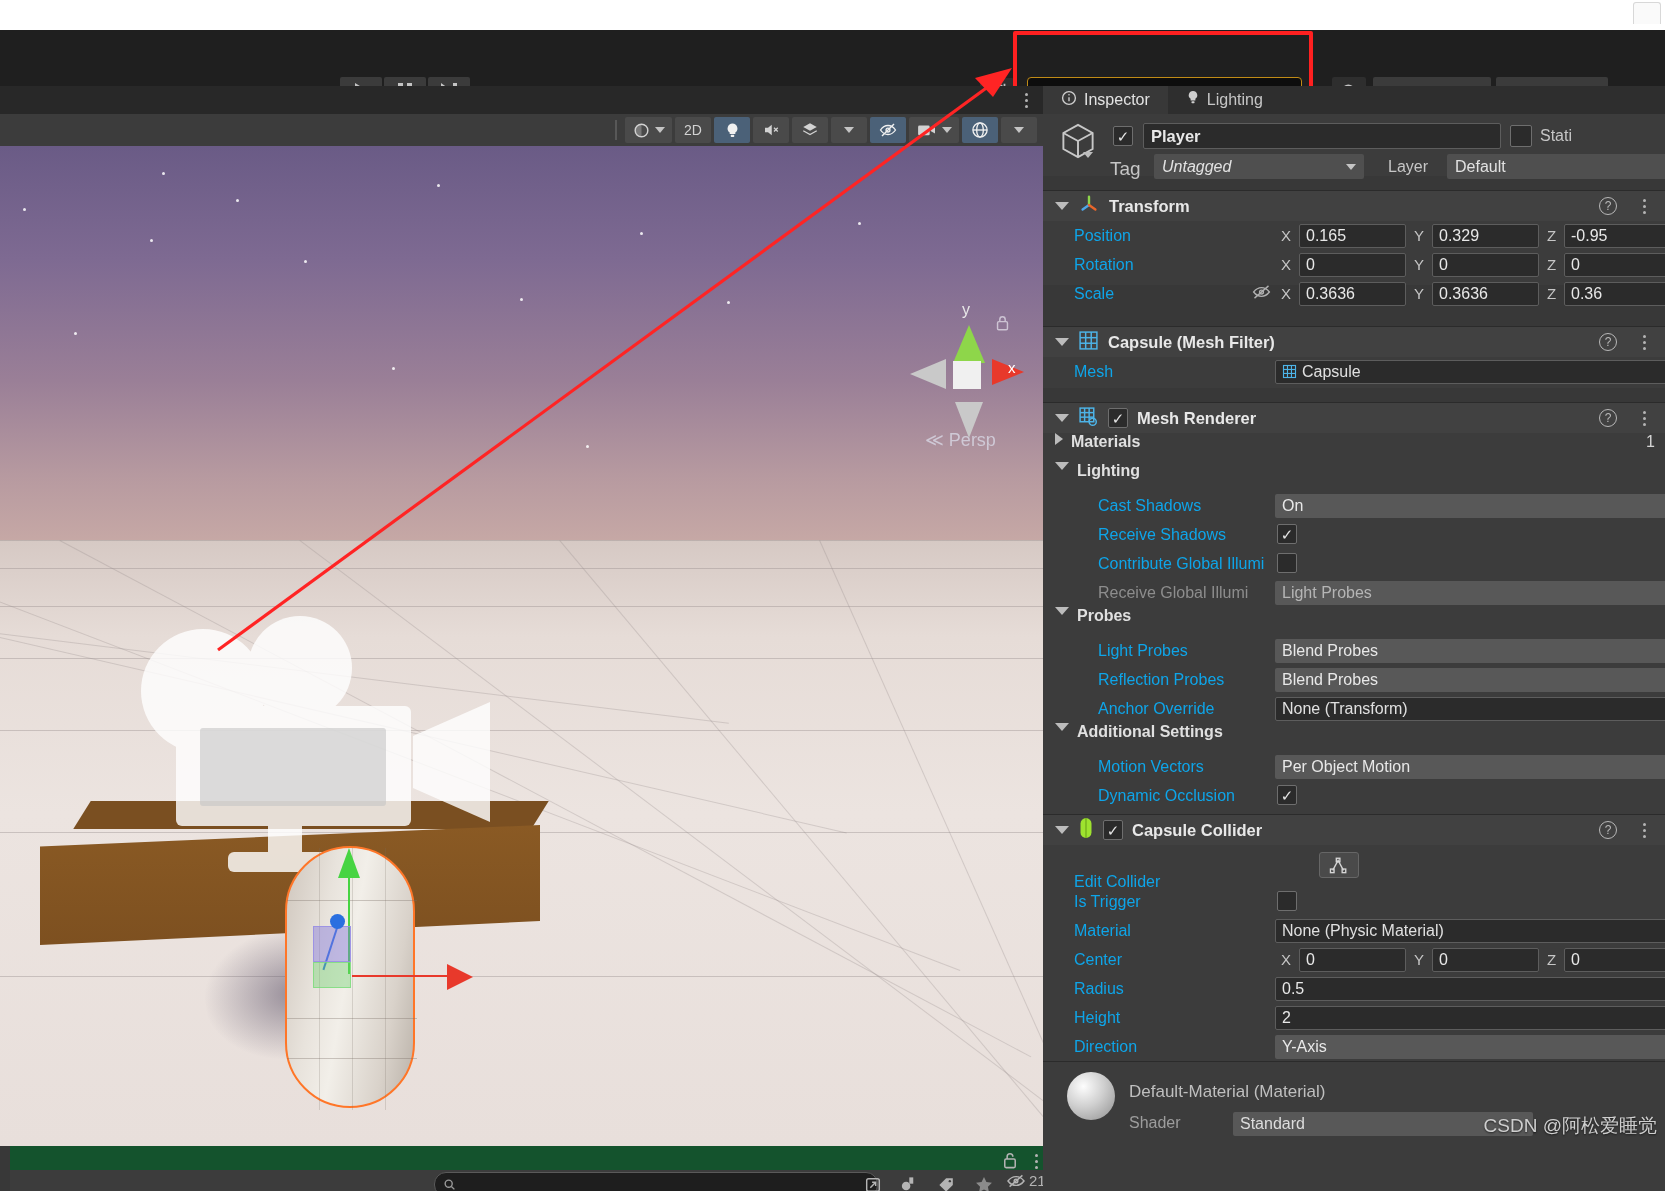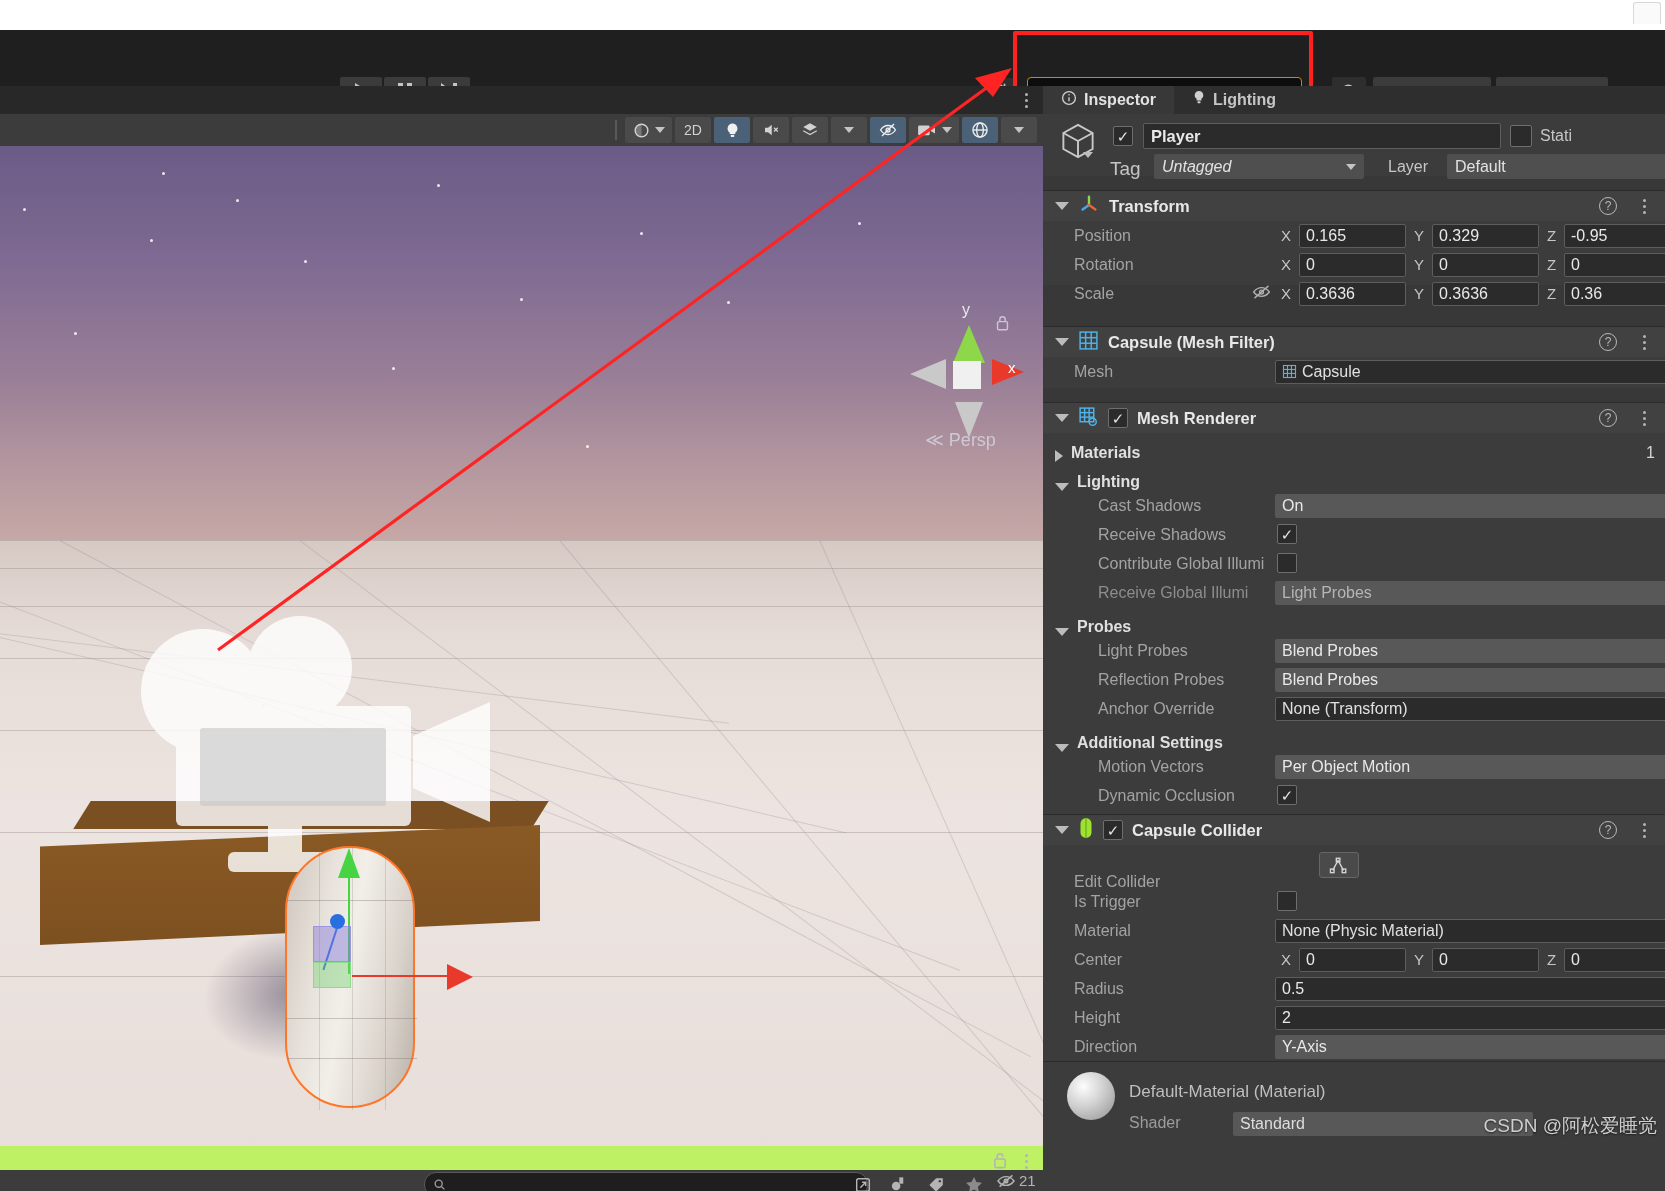--- a/index.html
+++ b/index.html
@@ -192,22 +192,22 @@
   .vg-x-label { position:absolute; left:103px; top:58px; color:#ffffff; font-size:15px; }
   .vg-center { position:absolute; left:48px; top:60px; width:28px; height:28px; background:#f0f0f0; }
   .vg-persp { position:absolute; left:20px; top:128px; color:#cfc9d6; font-size:18px; white-space:nowrap; }
   .vg-lock { position:absolute; left:995px; top:168px; color:#cdc4d4; font-size:15px; }
 
   
   .annot-arrow { position:absolute; left:0; top:0; width:1665px; height:1191px; pointer-events:none; }
 
   
   .scene-bottom {
-    position:absolute; left:0; top:1060px; width:1043px; height:45px;
-    background:#bef264;
+    position:absolute; left:10px; top:1060px; width:1043px; height:45px;
+    background:#14532d;
   }
   .sb-lock { position:absolute; left:992px; top:5px; cursor:pointer; }
   .sb-kebab { position:absolute; right:8px; top:5px; width:18px; height:20px;
     display:flex;flex-direction:column;align-items:center;justify-content:center;gap:3px;cursor:pointer;}
   .sb-kebab i{width:3px;height:3px;background:#b4b4b4;border-radius:50%;display:block;}
   .sb-row { position:absolute; left:0; top:24px; width:1043px; height:21px;
     background:#3c3c3c; display:flex; align-items:center; }
   .sb-searchbox {
     position:absolute; left:424px; top:2px; width:444px; height:25px;
     background:#1e1e1e; border:1px solid #5a5a5a; border-radius:12px;
@@ -224,21 +224,21 @@
   .inspector {
     position:absolute; left:1043px; top:86px; width:622px; height:1105px;
     background:#383838; overflow:hidden;
   }
   .insp-tabs {
     position:absolute; left:0; top:0; width:622px; height:28px;
     background:#2e2e2e; display:flex; align-items:flex-end;
   }
   .insp-tab {
     height:28px; padding:0 18px; display:flex; align-items:center; gap:7px;
-    color:#c6c6c6; font-size:16px; cursor:pointer;font-weight:bold;
+    color:#c6c6c6; font-size:16px; cursor:pointer;
   }
   .insp-tab.active { background:#383838; color:#e3e3e3; }
   .insp-tabs-right { position:absolute; right:0; top:0; width:14px; height:28px; background:#2e2e2e; }
 
   .insp-header {
     position:absolute; left:0; top:28px; width:622px; height:62px;
     background:#3c3c3c;
   }
   .go-icon { position:absolute; left:16px; top:8px; }
   .go-caret { position:absolute; left:40px; top:38px; width:0;height:0;
@@ -293,21 +293,21 @@
     display:flex;align-items:center;justify-content:center; cursor:pointer; }
   .comp-kebab { position:absolute; right:12px; top:4px; width:18px;height:22px;
     display:flex;flex-direction:column;align-items:center;justify-content:center;gap:3px;cursor:pointer;}
   .comp-kebab i{width:3px;height:3px;background:#b4b4b4;border-radius:50%;display:block;}
   .comp-check {
     width:20px;height:20px;background:#2b2b2b;border:1px solid #6e6e6e;border-radius:2px;
     display:flex;align-items:center;justify-content:center;cursor:pointer; flex:none;
   }
 
   .row { height:29px; display:flex; align-items:center; position:relative; }
-  .row-label { color:#a3a3a3; font-size:16px; position:absolute; }
+  .row-label { color:#0ea5e9; font-size:16px; position:absolute; }
   .row-label.sub { left:55px; }
   .row-label.dim { color:#8d8d8d; }
   .vec-axis { color:#c6c6c6; font-size:15px; position:absolute; }
   .numfield {
     position:absolute; height:24px; background:#2b2b2b; border:1px solid #5d5d5d;
     border-radius:2px; color:#e8e8e8; font-size:16px; display:flex;
     align-items:center; padding-left:6px; cursor:text;
   }
   .objfield {
     position:absolute; height:24px; background:#2b2b2b; border:1px solid #5d5d5d;
@@ -318,21 +318,21 @@
     position:absolute; height:24px; background:#585858; border-radius:2px;
     color:#e8e8e8; font-size:16px; display:flex; align-items:center;
     padding-left:7px; cursor:pointer;
   }
   .popfield.dim { color:#b5b5b5; }
   .cbox {
     position:absolute; width:20px;height:20px;background:#2b2b2b;
     border:1px solid #6e6e6e;border-radius:2px;
     display:flex;align-items:center;justify-content:center;cursor:pointer;
   }
-  .sect-head { height:29px; display:flex; align-items:flex-end; gap:8px; padding-left:12px; }
+  .sect-head { height:29px; display:flex; align-items:flex-start; gap:8px; padding-left:12px; }
   .sect-head .t { color:#e0e0e0; font-size:16px; font-weight:bold; }
   .mat-count { position:absolute; right:10px; color:#d4d4d4; font-size:16px; }
   .edit-coll-btn {
     position:absolute; left:276px; top:2px; width:40px; height:26px;
     background:#4a4a4a; border:1px solid #666; border-radius:3px;
     display:flex;align-items:center;justify-content:center;cursor:pointer;
   }
   .mat-preview {
     position:absolute; left:24px; top:10px; width:48px; height:48px;
     border-radius:50%;

